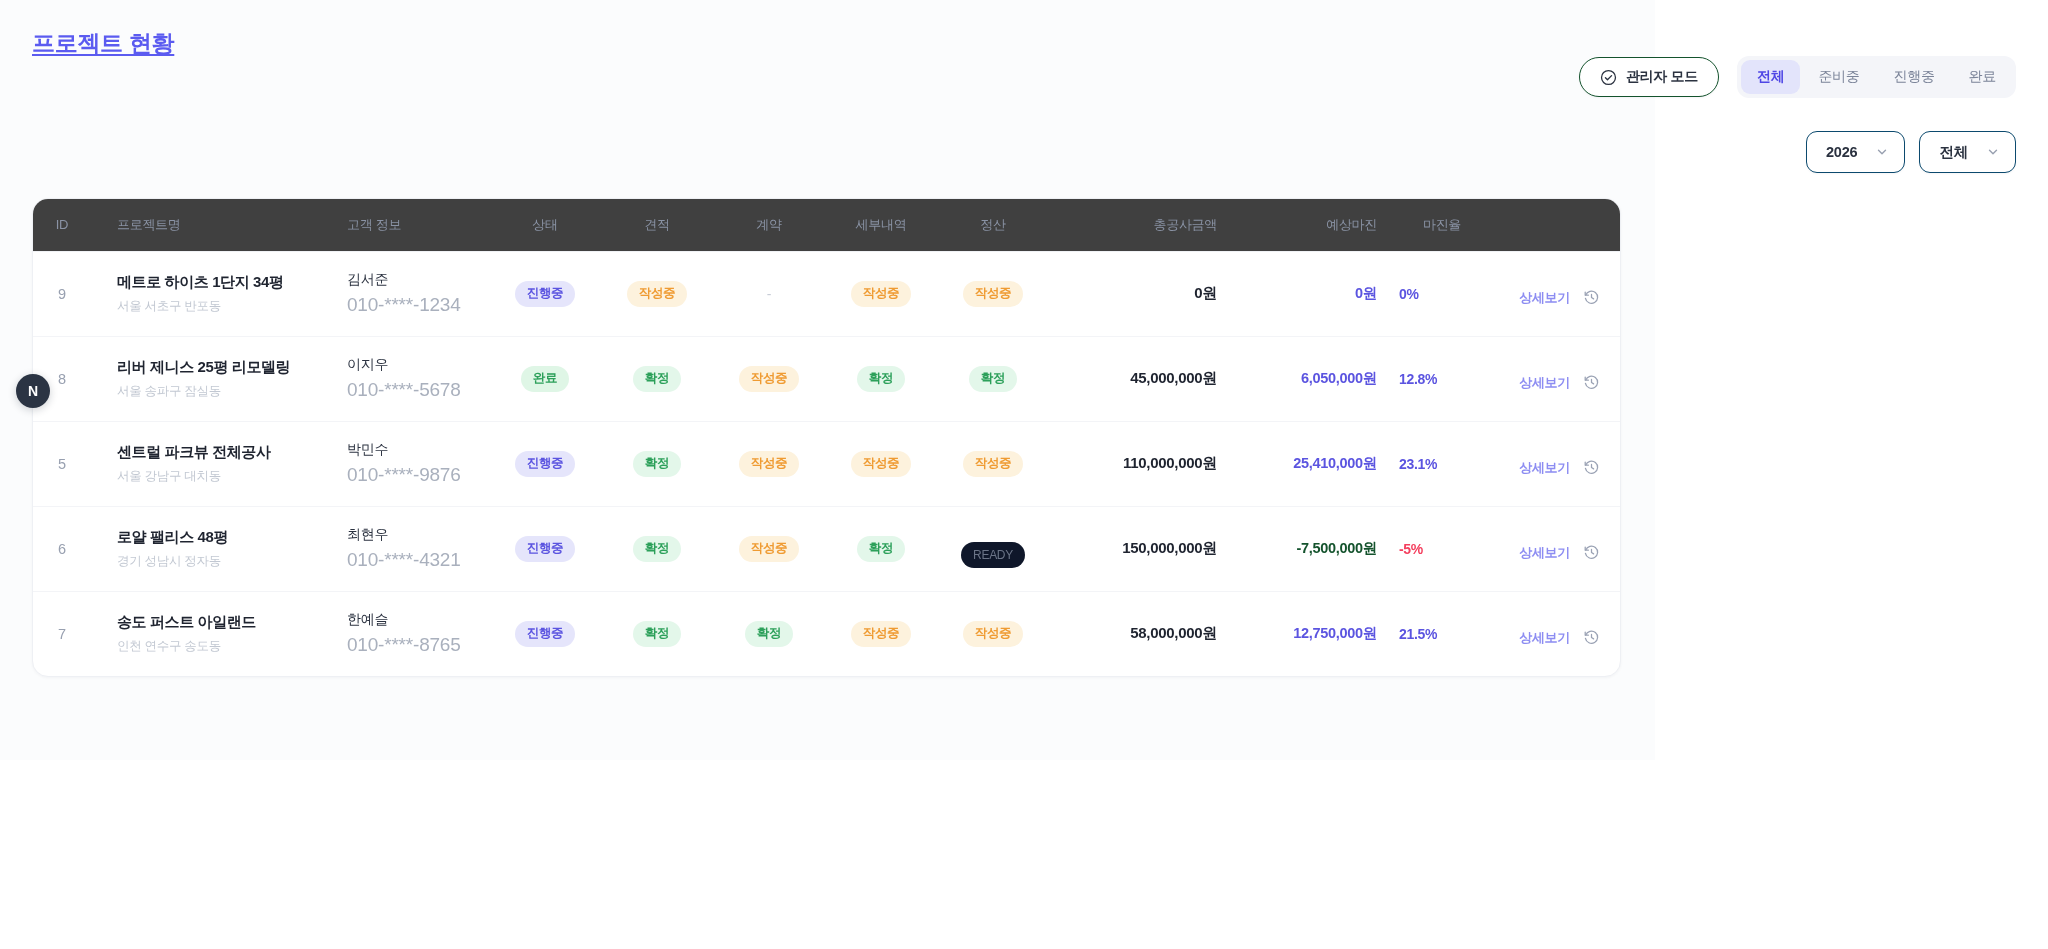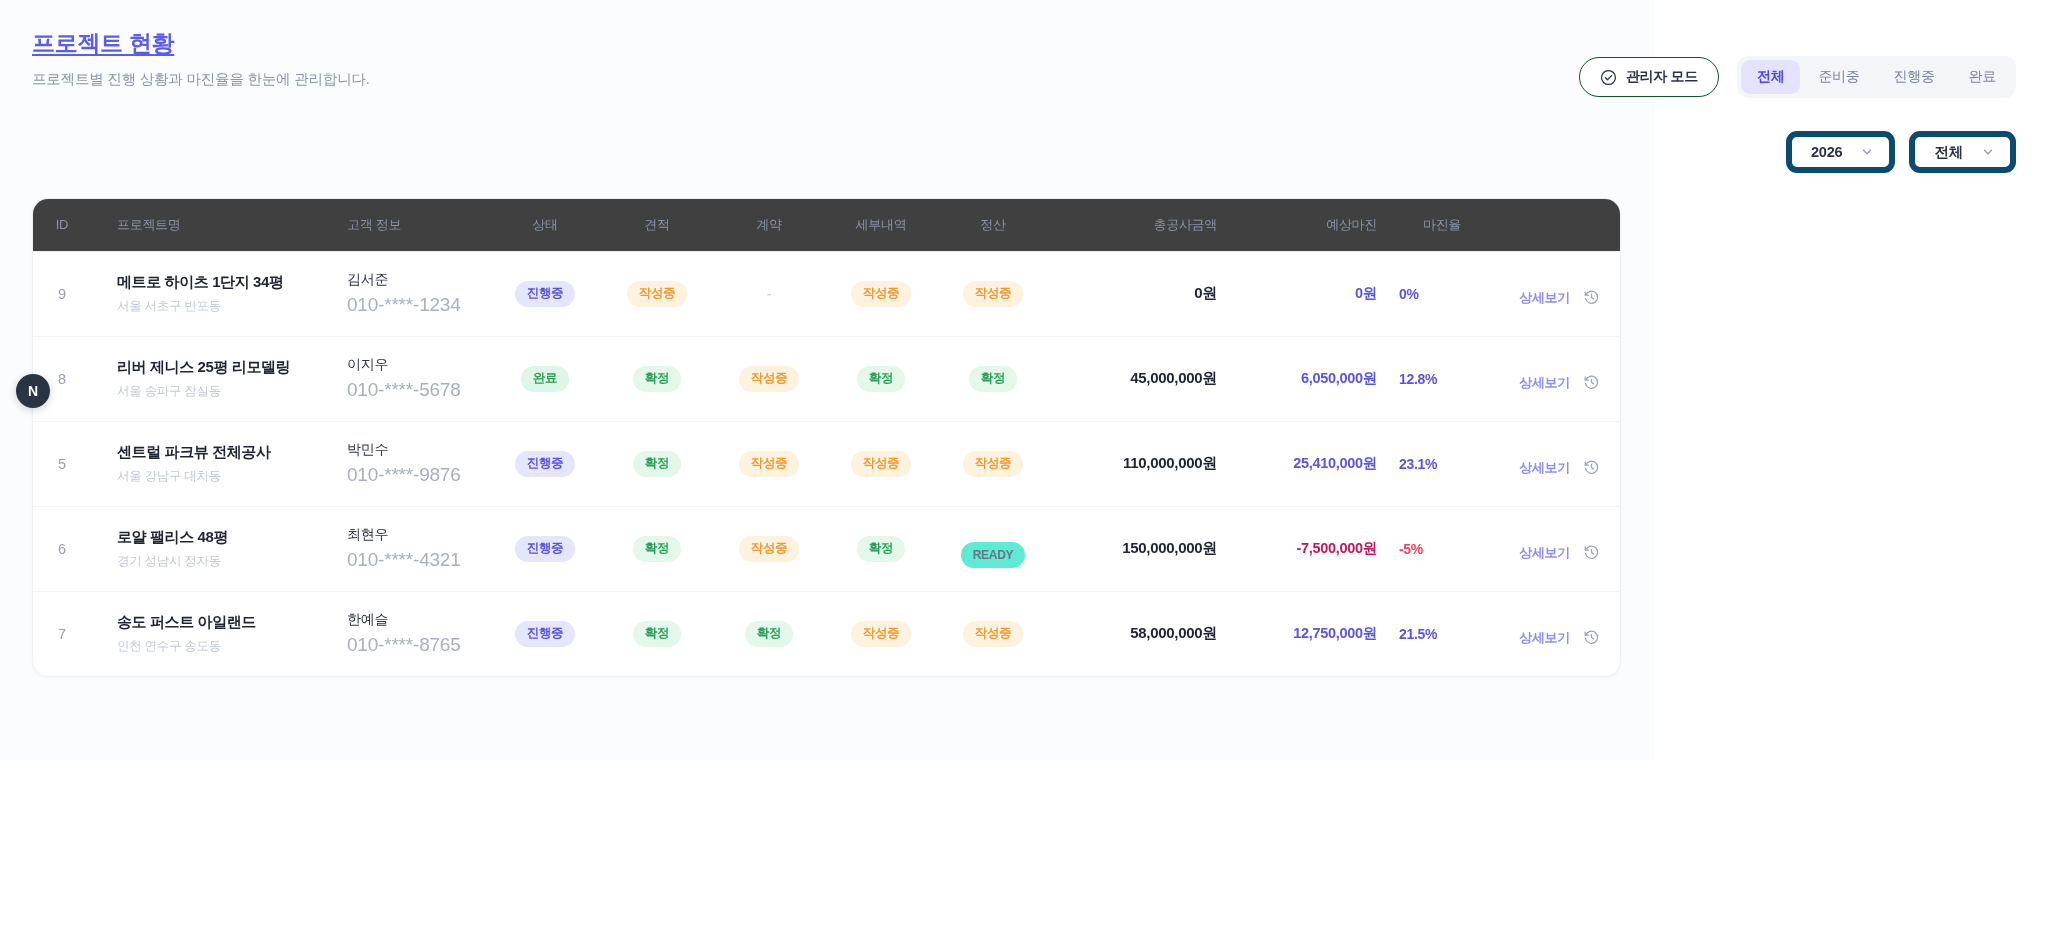--- a/index.html
+++ b/index.html
@@ -111,21 +111,21 @@
   }
   .select-box {
     display: flex;
     align-items: center;
     justify-content: space-between;
     gap: 18px;
     height: 42px;
     min-width: 96px;
     padding: 0 15px 0 19px;
     background: #ffffff;
-    border: 6px solid #0c4a6e;
+    border: 1px solid #0c4a6e;
     border-radius: 11px;
     box-shadow: 0 1px 2px rgba(16,24,40,0.04);
     cursor: pointer;
   }
   .select-box .value {
     font-size: 14.5px;
     font-weight: 600;
     color: #2b3240;
     letter-spacing: -0.2px;
     white-space: nowrap;
@@ -221,38 +221,38 @@
     border-radius: 999px;
     font-size: 12.5px;
     font-weight: 700;
     letter-spacing: -0.3px;
     white-space: nowrap;
   }
   .badge.progress { background: #e5e5fb; color: #5b54e0; }
   .badge.done     { background: #dff6e6; color: #2ca05a; }
   .badge.writing  { background: #fdf2dd; color: #ef9b32; }
   .badge.fixed    { background: #e3f7ea; color: #2ca05a; }
-  .badge.ready    { background: #5eead4; color: #6b7487; font-weight: 700; font-size: 12px; margin-top: 13px; }
+  .badge.ready    { background: #0f172a; color: #6b7487; font-weight: 400; font-size: 12px; margin-top: 13px; }
   .dash { color: #c8cdd7; font-size: 14px; }
 
   .money-total {
     font-size: 15px;
     font-weight: 700;
     color: #1f2430;
     letter-spacing: -0.3px;
     white-space: nowrap;
   }
   .money-margin {
     font-size: 14.5px;
     font-weight: 700;
     color: #5b54e0;
     letter-spacing: -0.3px;
     white-space: nowrap;
   }
-  .money-margin.neg { color: #be185d; }
+  .money-margin.neg { color: #14532d; }
   .rate {
     font-size: 14px;
     font-weight: 700;
     color: #5b54e0;
     letter-spacing: -0.3px;
     white-space: nowrap;
   }
   .rate.neg { color: #f43f5e; }
 
   .action-wrap {
@@ -291,21 +291,20 @@
   }
 </style>
 </head>
 <body>
 
 <div class="page">
   <div class="app-viewport"></div>
 
   <div class="header">
     <div class="page-title">프로젝트 현황</div>
-    <div class="page-subtitle">프로젝트별 진행 상황과 마진율을 한눈에 관리합니다.</div>
   </div>
 
   <div class="header-controls">
     <div class="admin-mode-btn">
       <span>
         <svg class="check-icon" viewBox="0 0 20 20" fill="none">
           <circle cx="10" cy="10" r="8.2" stroke="#2b3240" stroke-width="1.5"></circle>
           <path d="M6.4 10.2l2.4 2.4 4.8-4.8" stroke="#2b3240" stroke-width="1.6" stroke-linecap="round" stroke-linejoin="round"></path>
         </svg>
       </span>

